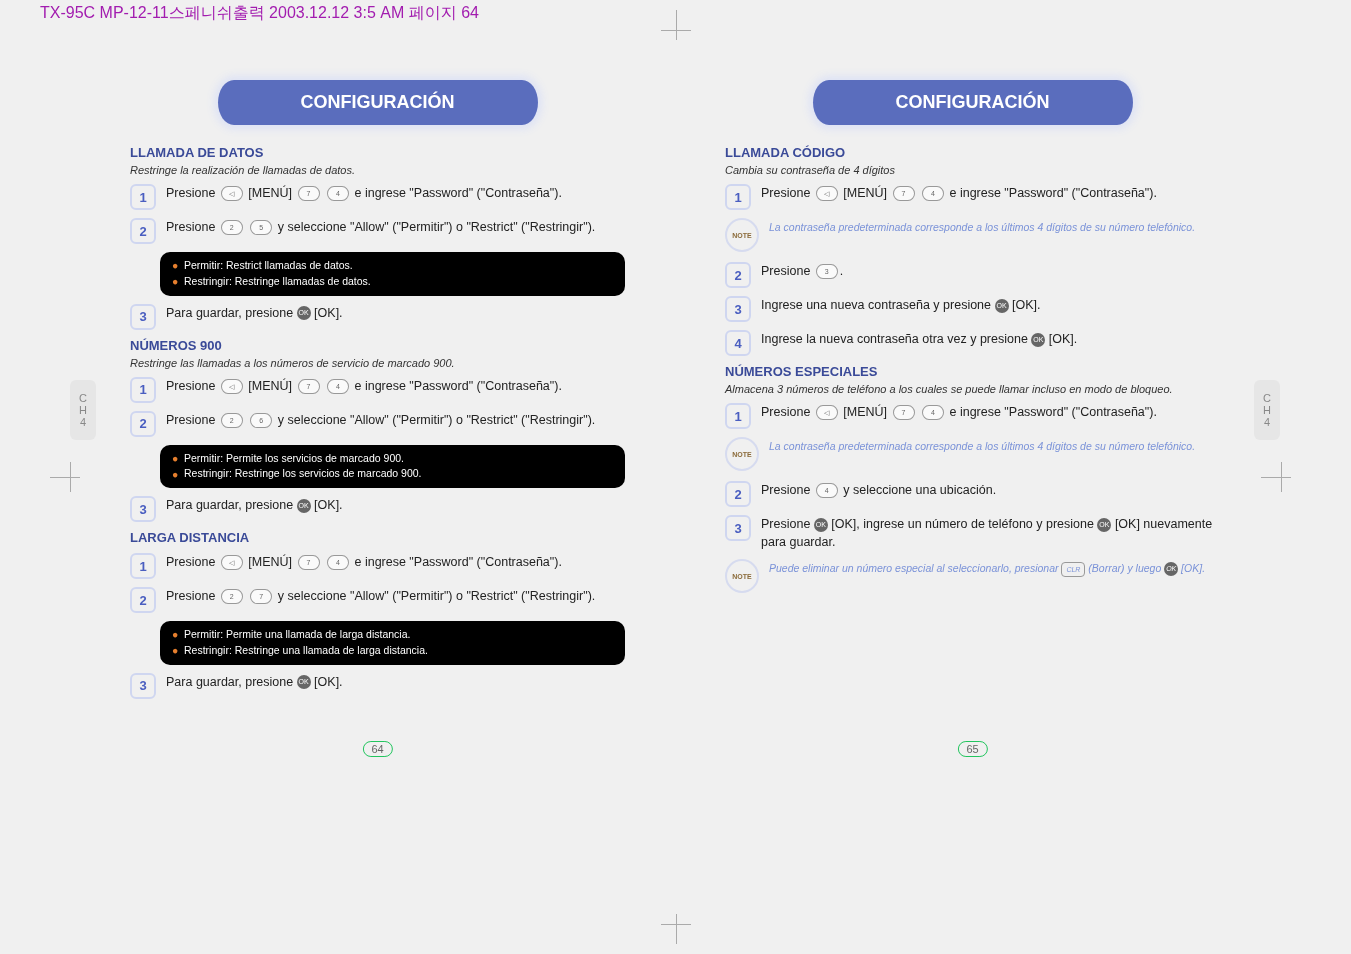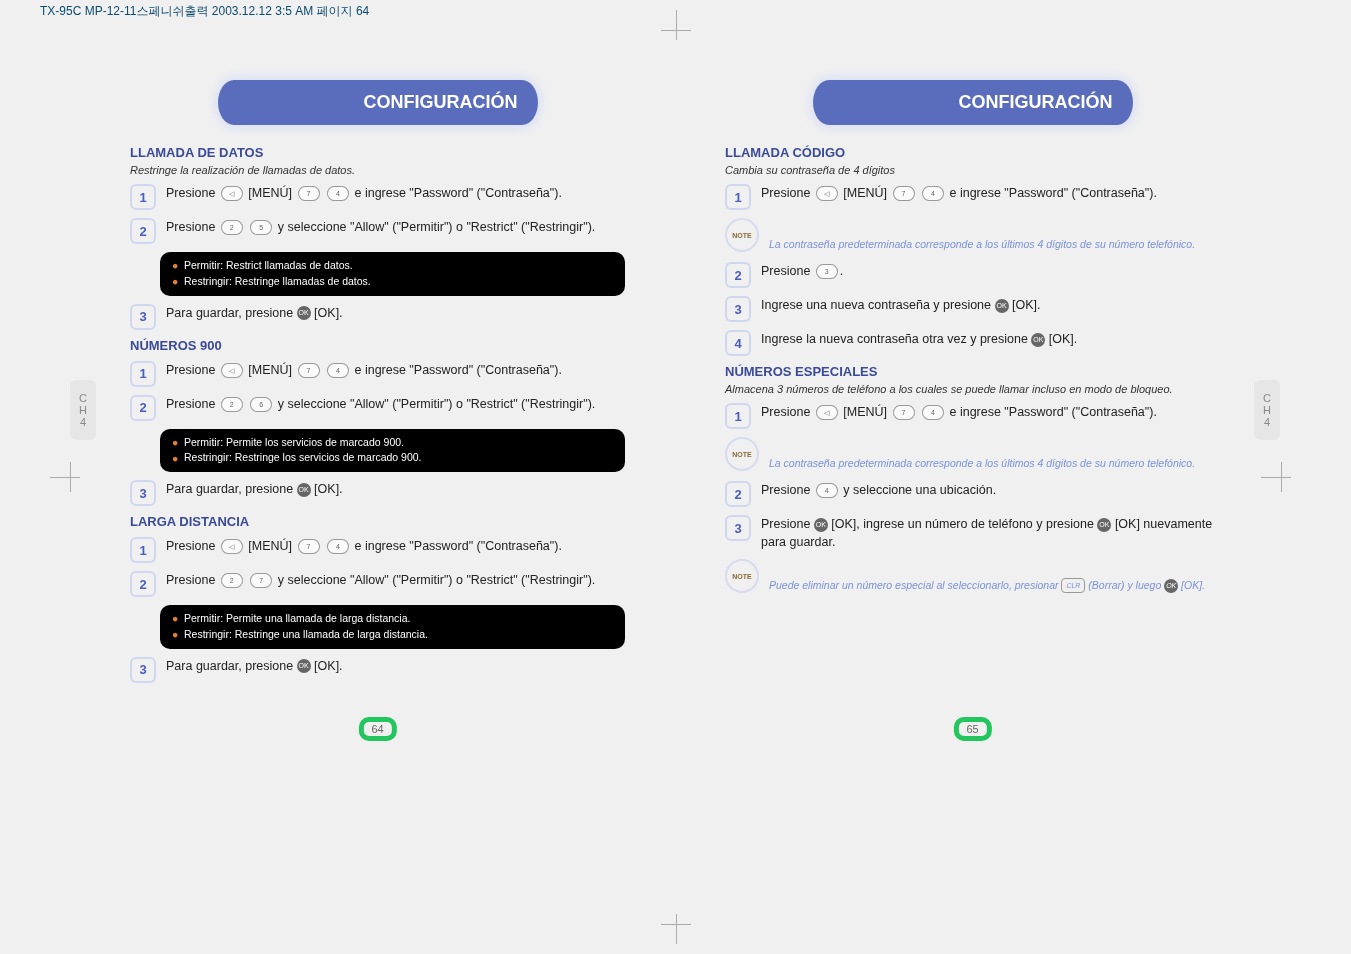--- a/index.html
+++ b/index.html
@@ -10,22 +10,22 @@
     height: 954px;
     position: relative;
     font-size: 13px;
     color: #333;
   }
 
   .header-strip {
     position: absolute;
     top: 3px;
     left: 40px;
-    font-size: 12px;
-    color: #0c4a6e;
+    font-size: 16px;
+    color: #a21caf;
   }
 
   .crop-mark {
     position: absolute;
     width: 40px;
     height: 40px;
   }
   .crop-mark::before, .crop-mark::after {
     content: '';
     position: absolute;
@@ -76,21 +76,21 @@
     line-height: 1.1;
   }
   .tab-left { left: -20px; }
   .tab-right { right: -20px; }
 
   .title-banner {
     background: #5a6dbd;
     color: #fff;
     font-size: 18px;
     font-weight: bold;
-    text-align: right;
+    text-align: center;
     padding: 12px 20px;
     border-radius: 16px 16px 16px 16px / 50% 50% 50% 50%;
     width: 280px;
     margin: 0 auto 20px auto;
     box-shadow: 0 0 8px 4px #dde2f5;
   }
 
   h3.section {
     color: #3a4a98;
     font-size: 13px;
@@ -185,21 +185,21 @@
   .black-box .bullet {
     color: #e67f2e;
     position: absolute;
     left: 12px;
   }
   .black-box .line2 .bullet { top: 22px; }
   .black-box .line1 .bullet { top: 6px; }
 
   .note-row {
     display: flex;
-    align-items: flex-end;
+    align-items: flex-start;
     gap: 10px;
     margin: 8px 0 10px 0;
   }
   .note-badge {
     width: 30px;
     height: 30px;
     border: 2px solid #d6dbef;
     border-radius: 50%;
     display: flex;
     align-items: center;
@@ -217,21 +217,21 @@
     padding-top: 2px;
   }
 
   .page-num {
     position: absolute;
     bottom: -10px;
     left: 50%;
     transform: translateX(-50%);
     font-size: 11px;
     color: #666;
-    border: 5px solid #22c55e;
+    border: 1px solid #22c55e;
     border-radius: 10px;
     padding: 1px 8px;
   }
 </style>
 </head>
 <body>
 
 <div class="header-strip">TX-95C MP-12-11스페니쉬출력  2003.12.12 3:5 AM  페이지 64</div>
 
 <div class="crop-mark crop-top"></div>
@@ -284,20 +284,21 @@
       <div class="line2"><span class="bullet">●</span><span>Restringir: Restringe llamadas de datos.</span></div>
     </div>
     <div class="step">
       <div class="step-num">3</div>
       <div class="step-text">
         Para guardar, presione <span class="ok-icon">OK</span> [OK].
       </div>
     </div>
 
     <h3 class="section">NÚMEROS 900</h3>
+    <div class="intro">Restringe las llamadas a los números de servicio de marcado 900.</div>
 
     <div class="step">
       <div class="step-num">1</div>
       <div class="step-text">
         Presione <span class="key-icon">
             <span class="key-pellet">◁</span>
           </span> [MENÚ]
         <span class="key-icon">
             <span class="key-pellet">7</span>
           </span>

